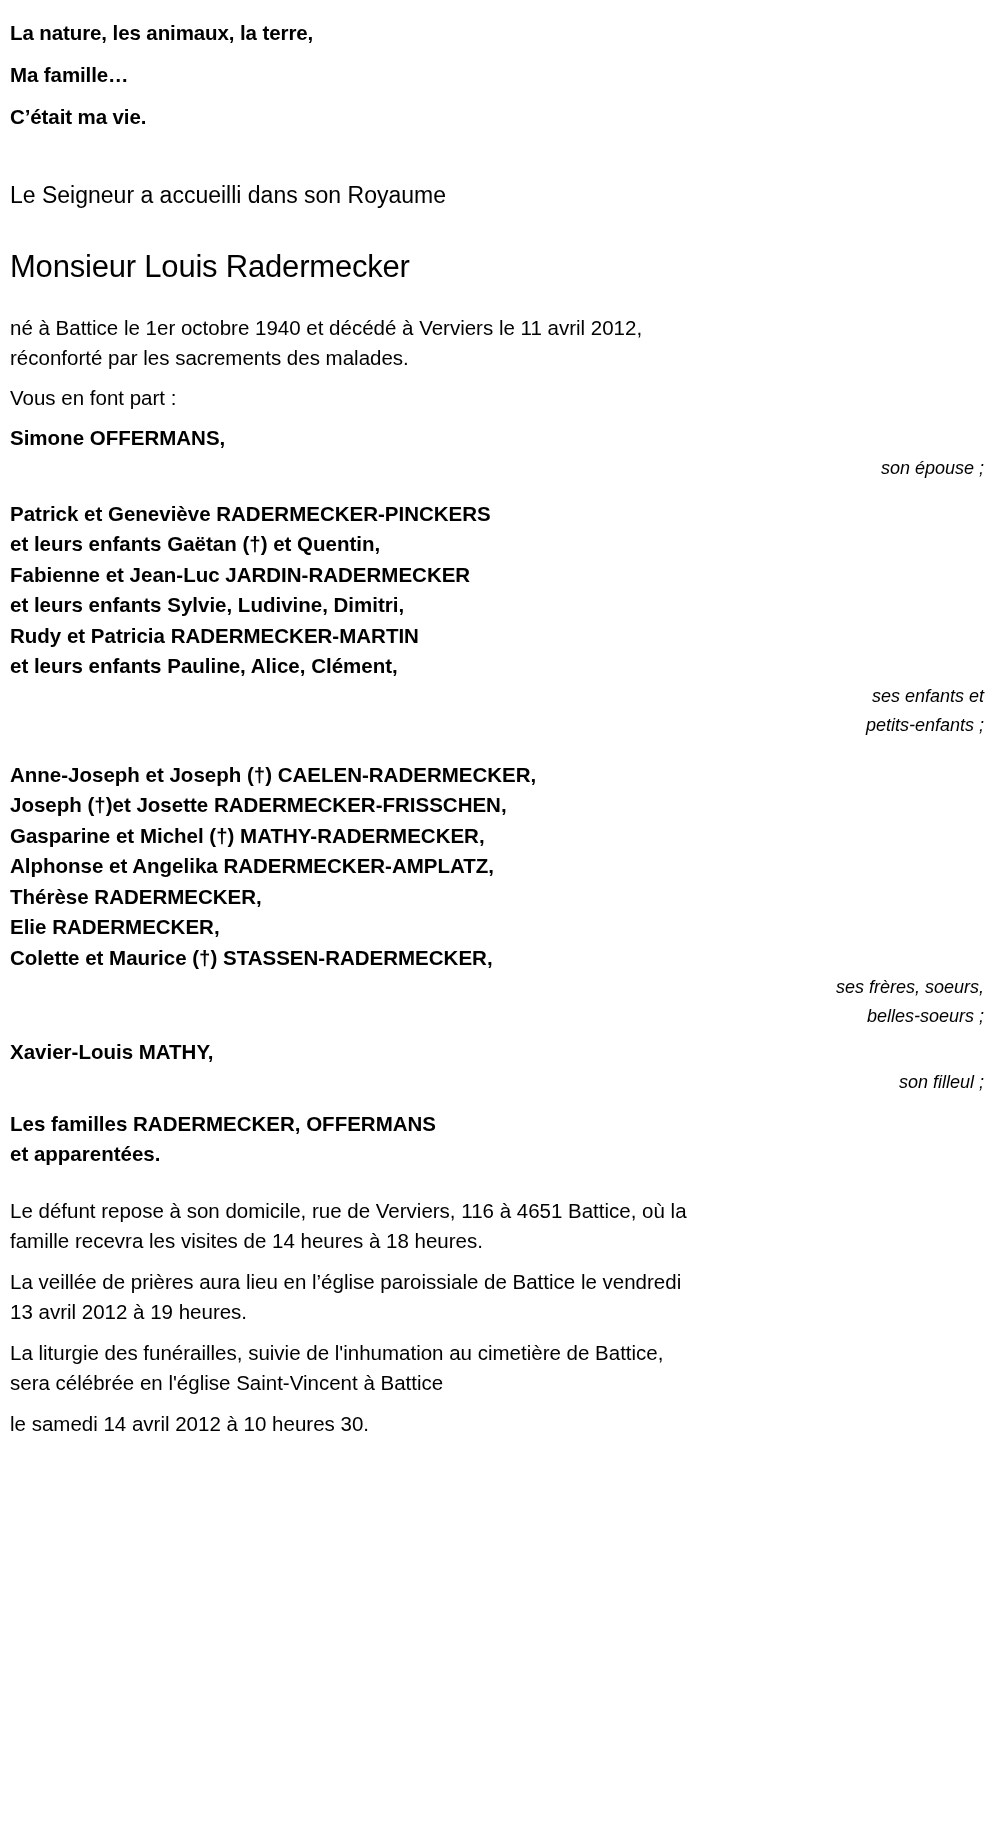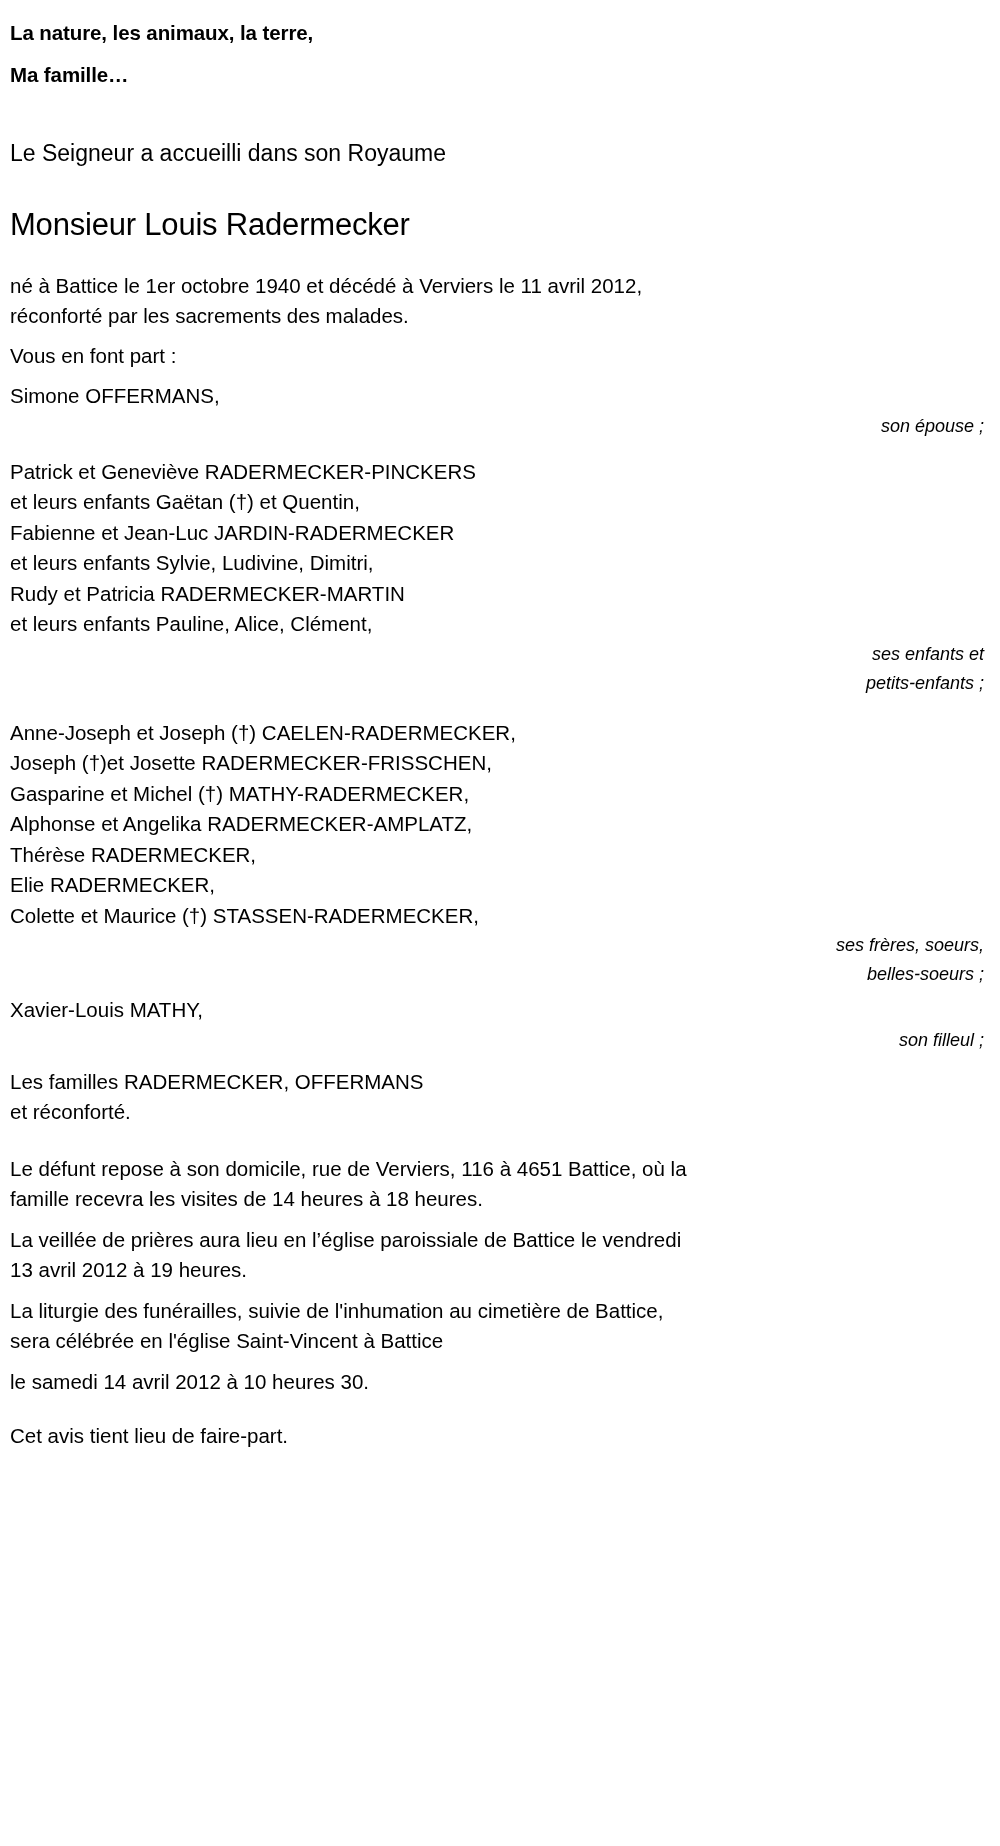--- a/index.html
+++ b/index.html
@@ -58,20 +58,21 @@
   .gap-20 { height: 20px; }
   .gap-16 { height: 16px; }
   .gap-14 { height: 14px; }
   .gap-12 { height: 12px; }
   .gap-10 { height: 10px; }
   .gap-6  { height: 6px; }
 
   .names {
     font-size: 20.5px;
     line-height: 30.5px;
+    font-weight: bold;
   }
   .names .nl { display: block; white-space: pre; }
 
   .rel {
     font-size: 18px;
     font-style: italic;
     line-height: 29px;
     text-align: right;
     padding-right: 2px;
   }
@@ -86,20 +87,21 @@
   .body-para .bl { display: block; }
 </style>
 </head>
 <body>
 
 <div class="page">
 
   <div class="epitaph">
     <div class="l1">La nature, les animaux, la terre,</div>
     <div>Ma famille…</div>
+    <div>C’était ma vie.</div>
   </div>
 
   <div class="lead">Le Seigneur a accueilli dans son Royaume</div>
 
   <div class="deceased-name">Monsieur Louis Radermecker</div>
 
   <div class="gap-26"></div>
 
   <div class="para">
     <div>né à Battice le 1er octobre 1940 et décédé à Verviers le 11 avril 2012,</div>
@@ -156,21 +158,21 @@
     <span class="nl">Xavier-Louis MATHY,</span>
   </div>
   <div class="rel">
     <span class="rl">son filleul ;</span>
   </div>
 
   <div class="gap-12"></div>
 
   <div class="names">
     <span class="nl">Les familles RADERMECKER, OFFERMANS</span>
-    <span class="nl">et réconforté.</span>
+    <span class="nl">et apparentées.</span>
   </div>
 
   <div class="gap-26"></div>
 
   <div class="body-para wide">
     <span class="bl">Le défunt repose à son domicile, rue de Verviers, 116 à 4651 Battice, où la</span>
     <span class="bl">famille recevra les visites de 14 heures à 18 heures.</span>
   </div>
 
   <div class="gap-10"></div>
@@ -191,17 +193,14 @@
 
   <div class="body-para">
     <span class="bl">le samedi 14 avril 2012 à 10 heures 30.</span>
   </div>
 
   <div class="gap-10"></div>
 
 
   <div class="gap-14"></div>
 
-  <div class="body-para">
-    <span class="bl">Cet avis tient lieu de faire-part.</span>
-  </div>
 
 </div>
 
 </body></html>

